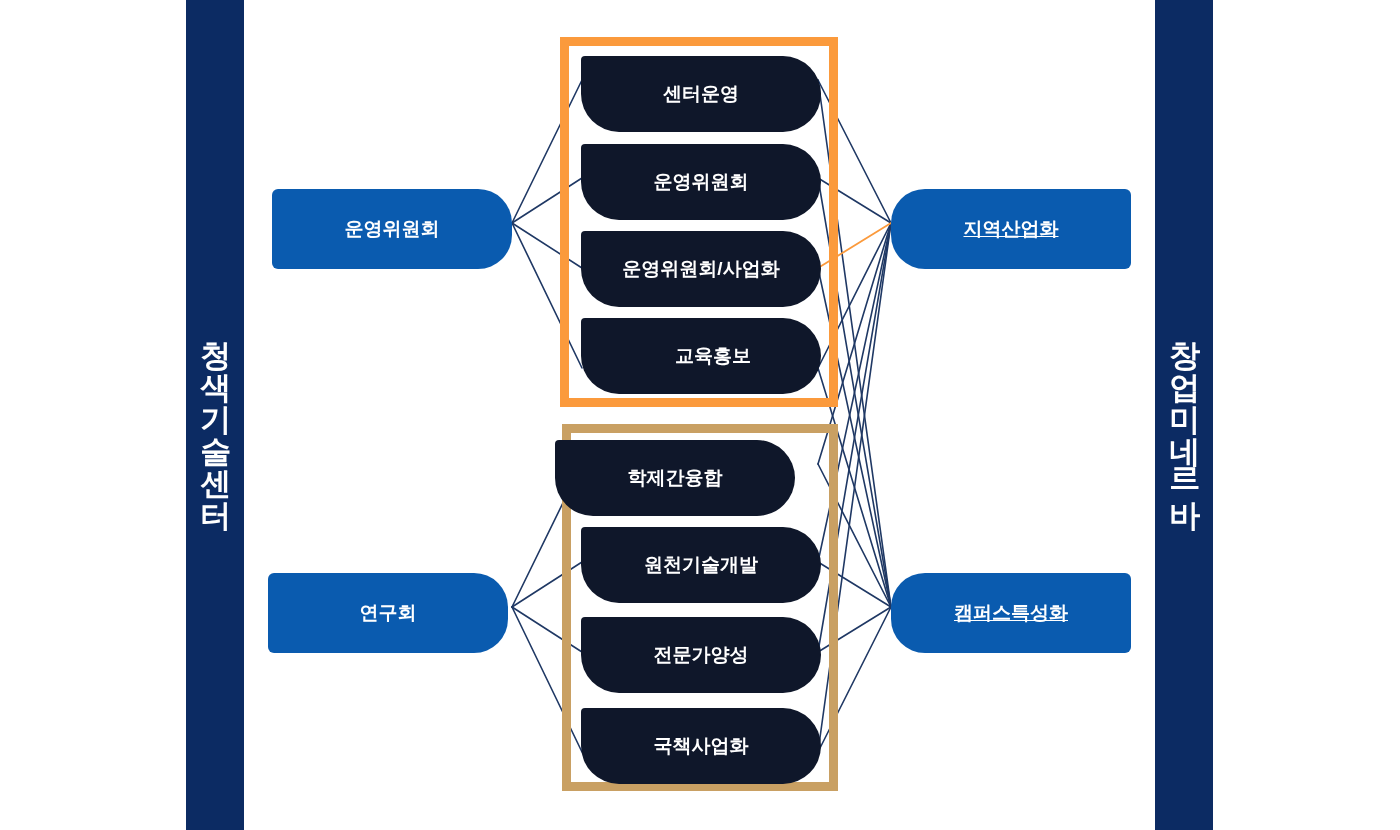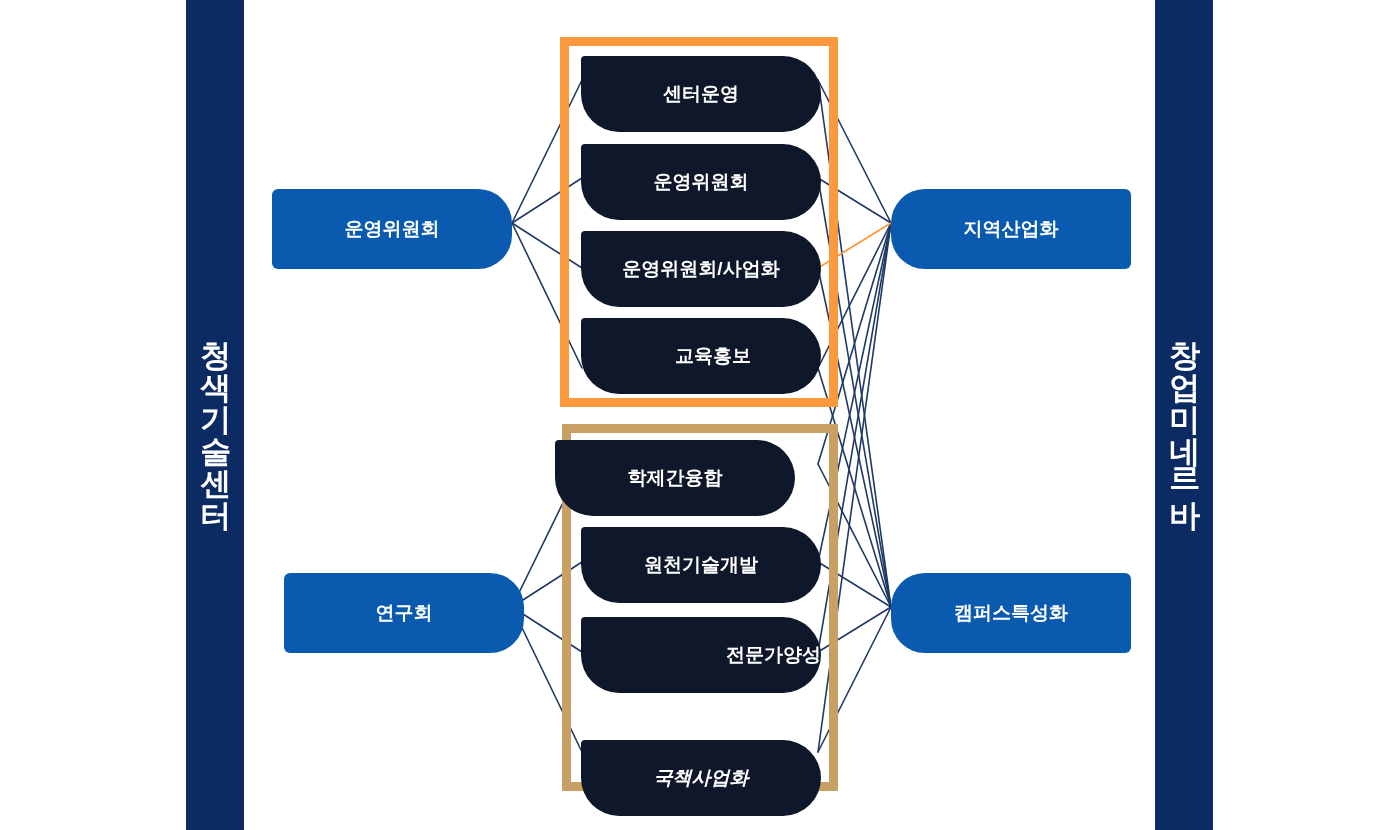--- a/index.html
+++ b/index.html
@@ -80,21 +80,21 @@
     white-space: nowrap;
   }
   .node-primary {
     width: 240px;
     height: 80px;
     background: #0A5BAF;
     border-radius: 6px 34px 34px 6px;
     font-size: 19px;
   }
   .node-primary.left-side  { border-radius: 6px 34px 34px 6px; }
-  .node-primary.right-side { border-radius: 34px 6px 6px 34px; }
+  .node-primary.right-side { border-radius: 34px 6px 6px 34px; text-decoration: underline; }
 
   .node-sub {
     width: 240px;
     height: 76px;
     background: #0f172a;
     border-radius: 4px 38px 38px 38px;
     font-size: 19px;
   }
 </style>
 </head>
@@ -146,21 +146,21 @@
     <span class="banner-text">창업미네르바</span>
   </div>
 
   <div class="group-frame group-top"></div>
   <div class="group-frame group-bottom"></div>
 
   <div class="node node-primary left-side" style="left:272px; top:189px;">
     <span>운영위원회</span>
   </div>
 
-  <div class="node node-primary left-side" style="left:284px; top:573px;">
+  <div class="node node-primary left-side" style="left:268px; top:573px;">
     <span>연구회</span>
   </div>
 
   <div class="node node-primary right-side" style="left:891px; top:189px;">
     <span>지역산업화</span>
   </div>
 
   <div class="node node-primary right-side" style="left:891px; top:573px;text-align:right;">
     <span>캠퍼스특성화</span>
   </div>
@@ -182,21 +182,21 @@
   </div>
 
   <div class="node node-sub" style="left:555px; top:440px;">
     <span>학제간융합</span>
   </div>
 
   <div class="node node-sub" style="left:581px; top:527px;">
     <span>원천기술개발</span>
   </div>
 
-  <div class="node node-sub" style="left:581px; top:617px;justify-content:flex-end;">
+  <div class="node node-sub" style="left:581px; top:617px;">
     <span>전문가양성</span>
   </div>
 
-  <div class="node node-sub" style="left:581px; top:740px;font-style:italic;">
+  <div class="node node-sub" style="left:581px; top:708px;">
     <span>국책사업화</span>
   </div>
 
 </div>
 
 </body></html>

